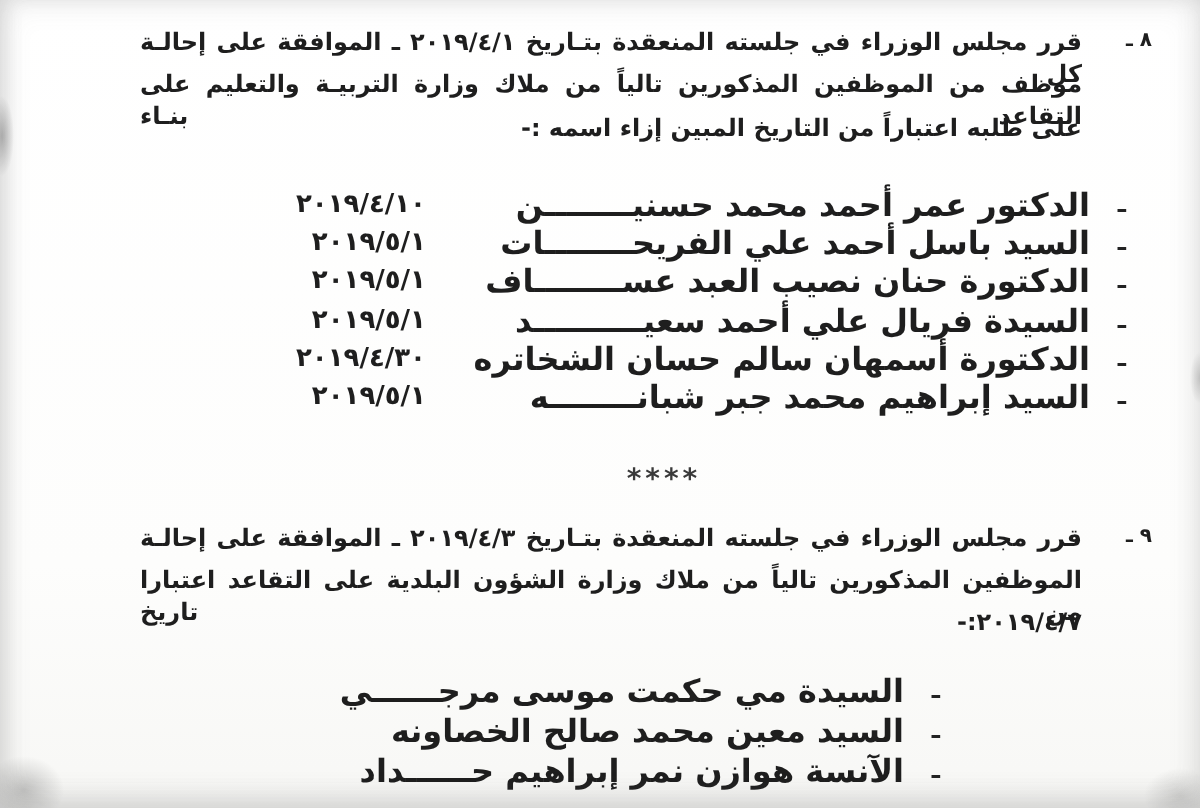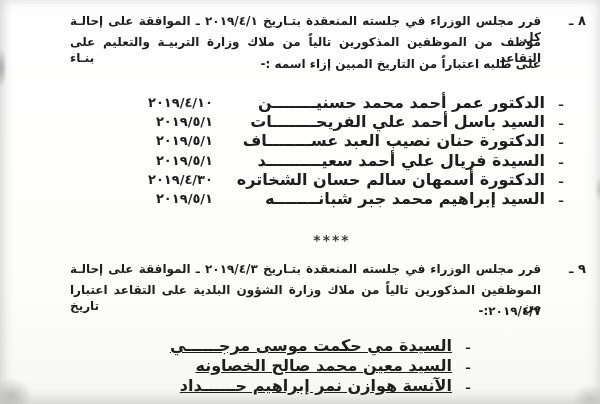--- a/index.html
+++ b/index.html
@@ -22,31 +22,31 @@
   .corner-bl{position:absolute;left:-8px;bottom:-8px;width:40px;height:34px;
     background:radial-gradient(closest-side,rgba(80,80,80,.30),rgba(80,80,80,0));}
   .corner-br{position:absolute;right:-8px;bottom:-8px;width:36px;height:28px;
     background:radial-gradient(closest-side,rgba(90,90,90,.22),rgba(90,90,90,0));}
 
   .top-sep{position:absolute;top:-10px;left:0;right:-44px;text-align:center;
     font-size:14px;letter-spacing:3px;color:#6a6a6a;}
   .sep{position:absolute;top:232px;left:0;right:-64px;text-align:center;
     font-size:14px;letter-spacing:2px;color:#3a3a3a;}
 
-  .num{position:absolute;right:14px;direction:rtl;font-size:13px;line-height:16px;white-space:nowrap;}
+  .num{position:absolute;right:24px;direction:rtl;font-size:10px;line-height:16px;white-space:nowrap;}
   .para-line{position:absolute;left:70px;right:59px;direction:rtl;
     font-size:12px;line-height:16px;text-align:justify;text-align-last:justify;}
   .para-line.last{text-align-last:right;}
 
   .dash{position:absolute;direction:rtl;font-size:12px;line-height:15px;color:#222;}
   .d8{right:37px;}
   .d9{right:130px;}
   .row-name{position:absolute;direction:rtl;font-size:16px;line-height:15px;white-space:nowrap;}
   .n8{right:55px;}
-  .n9{right:148px;text-decoration:underline;}
+  .n9{right:148px;}
   .row-date{position:absolute;right:387px;direction:ltr;font-size:13px;
     letter-spacing:1.5px;line-height:15px;white-space:nowrap;}
 </style>
 </head>
 <body>
 
 <div class="page">
 
   <div class="top-sep">****</div>
 

